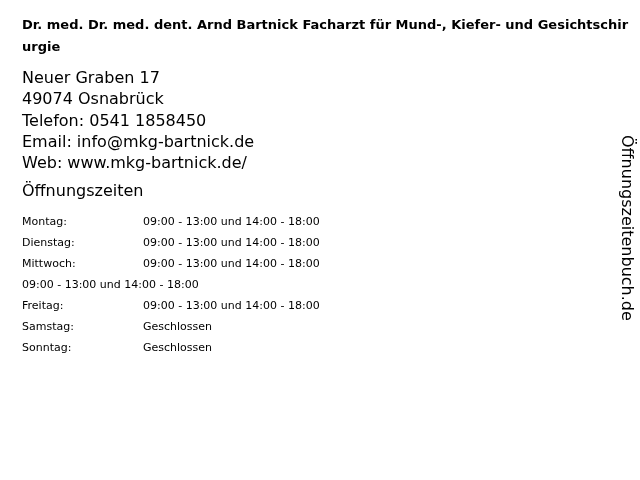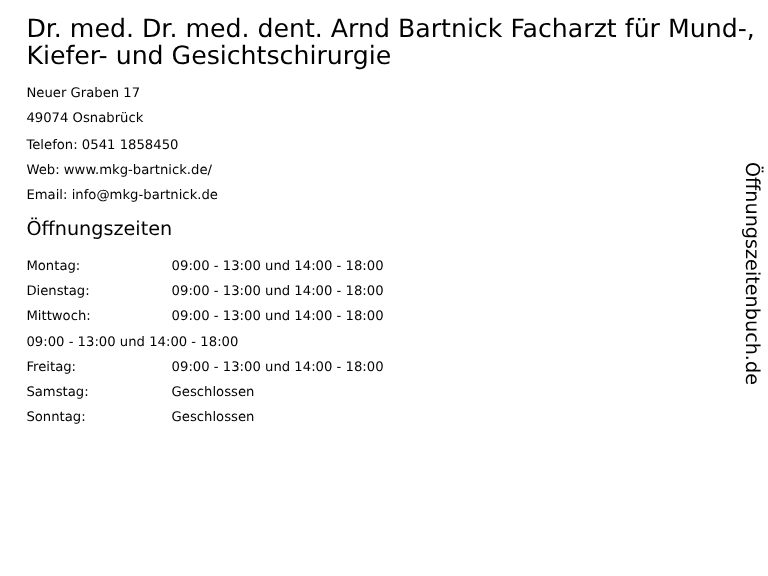--- a/index.html
+++ b/index.html
@@ -14,29 +14,29 @@
     overflow: hidden;
     font-family: "DejaVu Sans", "Liberation Sans", sans-serif;
     color: #000000;
   }
   .page {
     padding: 14px 0 0 22px;
   }
   .title {
     margin: 0;
     width: 614px;
-    font-size: 21px;
+    font-size: 13px;
     line-height: 21.5px;
-    font-weight: normal;
+    font-weight: bold;
     word-break: break-all;
     overflow-wrap: break-word;
   }
   .contact {
     margin-top: 10px;
-    font-size: 11px;
+    font-size: 16px;
     line-height: 21.3px;
   }
   .hours-heading {
     margin: 7px 0 0 0;
     font-size: 16px;
     line-height: 21px;
     font-weight: normal;
   }
   .hours {
     margin-top: 10px;
@@ -64,22 +64,22 @@
 <body>
 
 <div class="page">
 
   <h1 class="title">Dr. med. Dr. med. dent. Arnd Bartnick Facharzt für Mund-, Kiefer- und Gesichtschirurgie</h1>
 
   <div class="contact">
     <div class="contact-line">Neuer Graben 17</div>
     <div class="contact-line">49074 Osnabrück</div>
     <div class="contact-line">Telefon: 0541 1858450</div>
+    <div class="contact-line">Email: info@mkg-bartnick.de</div>
     <div class="contact-line">Web: www.mkg-bartnick.de/</div>
-    <div class="contact-line">Email: info@mkg-bartnick.de</div>
   </div>
 
   <h2 class="hours-heading">Öffnungszeiten</h2>
 
   <div class="hours">
     <div class="hours-row">
       <span class="day-col">Montag:</span>
       <span class="time-col">09:00 - 13:00 und 14:00 - 18:00</span>
     </div>
     <div class="hours-row">

